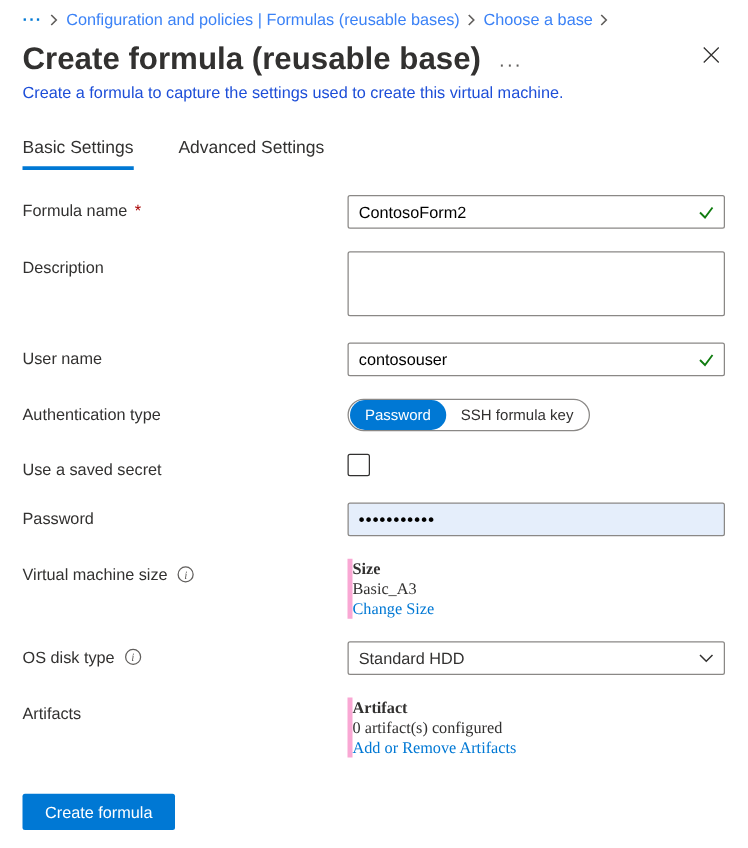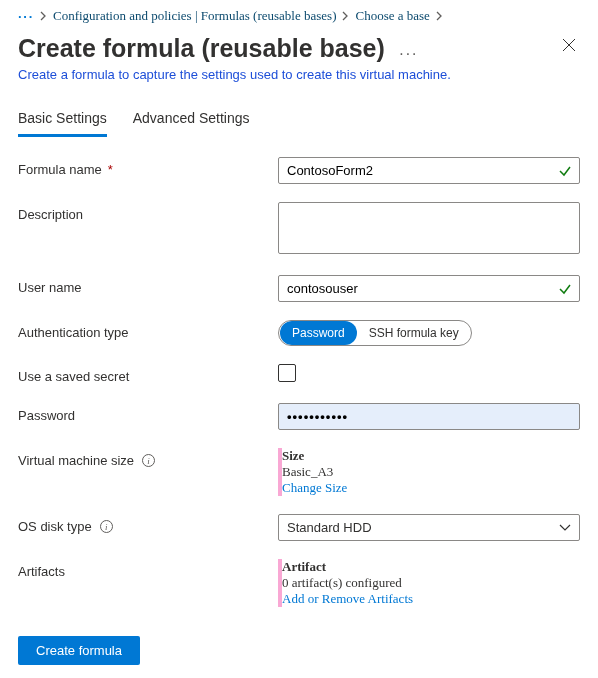--- a/index.html
+++ b/index.html
@@ -14,21 +14,21 @@
   .breadcrumb {
     display: flex;
     align-items: center;
     gap: 6px;
     padding: 8px 18px 4px 18px;
     font-size: 13px;
     color: #0078d4;
     flex-wrap: wrap;
   }
   .breadcrumb .sep { color: #605e5c; }
-  .breadcrumb .crumb { color: #0c4a6e; cursor: pointer; font-family: Liberation Serif, serif; }
+  .breadcrumb .crumb { color: #3b82f6; cursor: pointer; }
   .breadcrumb .more { color: #0078d4; cursor: pointer; letter-spacing: 1px; font-weight:600;}
   .header {
     display: flex;
     align-items: flex-end;
     padding: 6px 18px 4px 18px;
     position: relative;
   }
   .header h1 {
     font-size: 25px;
     font-weight: 600;
@@ -47,21 +47,21 @@
     top: 10px;
     cursor: pointer;
   }
   .subtitle {
     padding: 0 18px 28px 18px;
     font-size: 13px;
     color: #1d4ed8;
   }
   .tabs {
     display: flex;
-    gap: 26px;
+    gap: 36px;
     padding: 0 18px;
     border-bottom: none;
     margin-bottom: 20px;
   }
   .tab {
     padding-bottom: 8px;
     font-size: 14px;
     cursor: pointer;
     color: #323130;
   }

